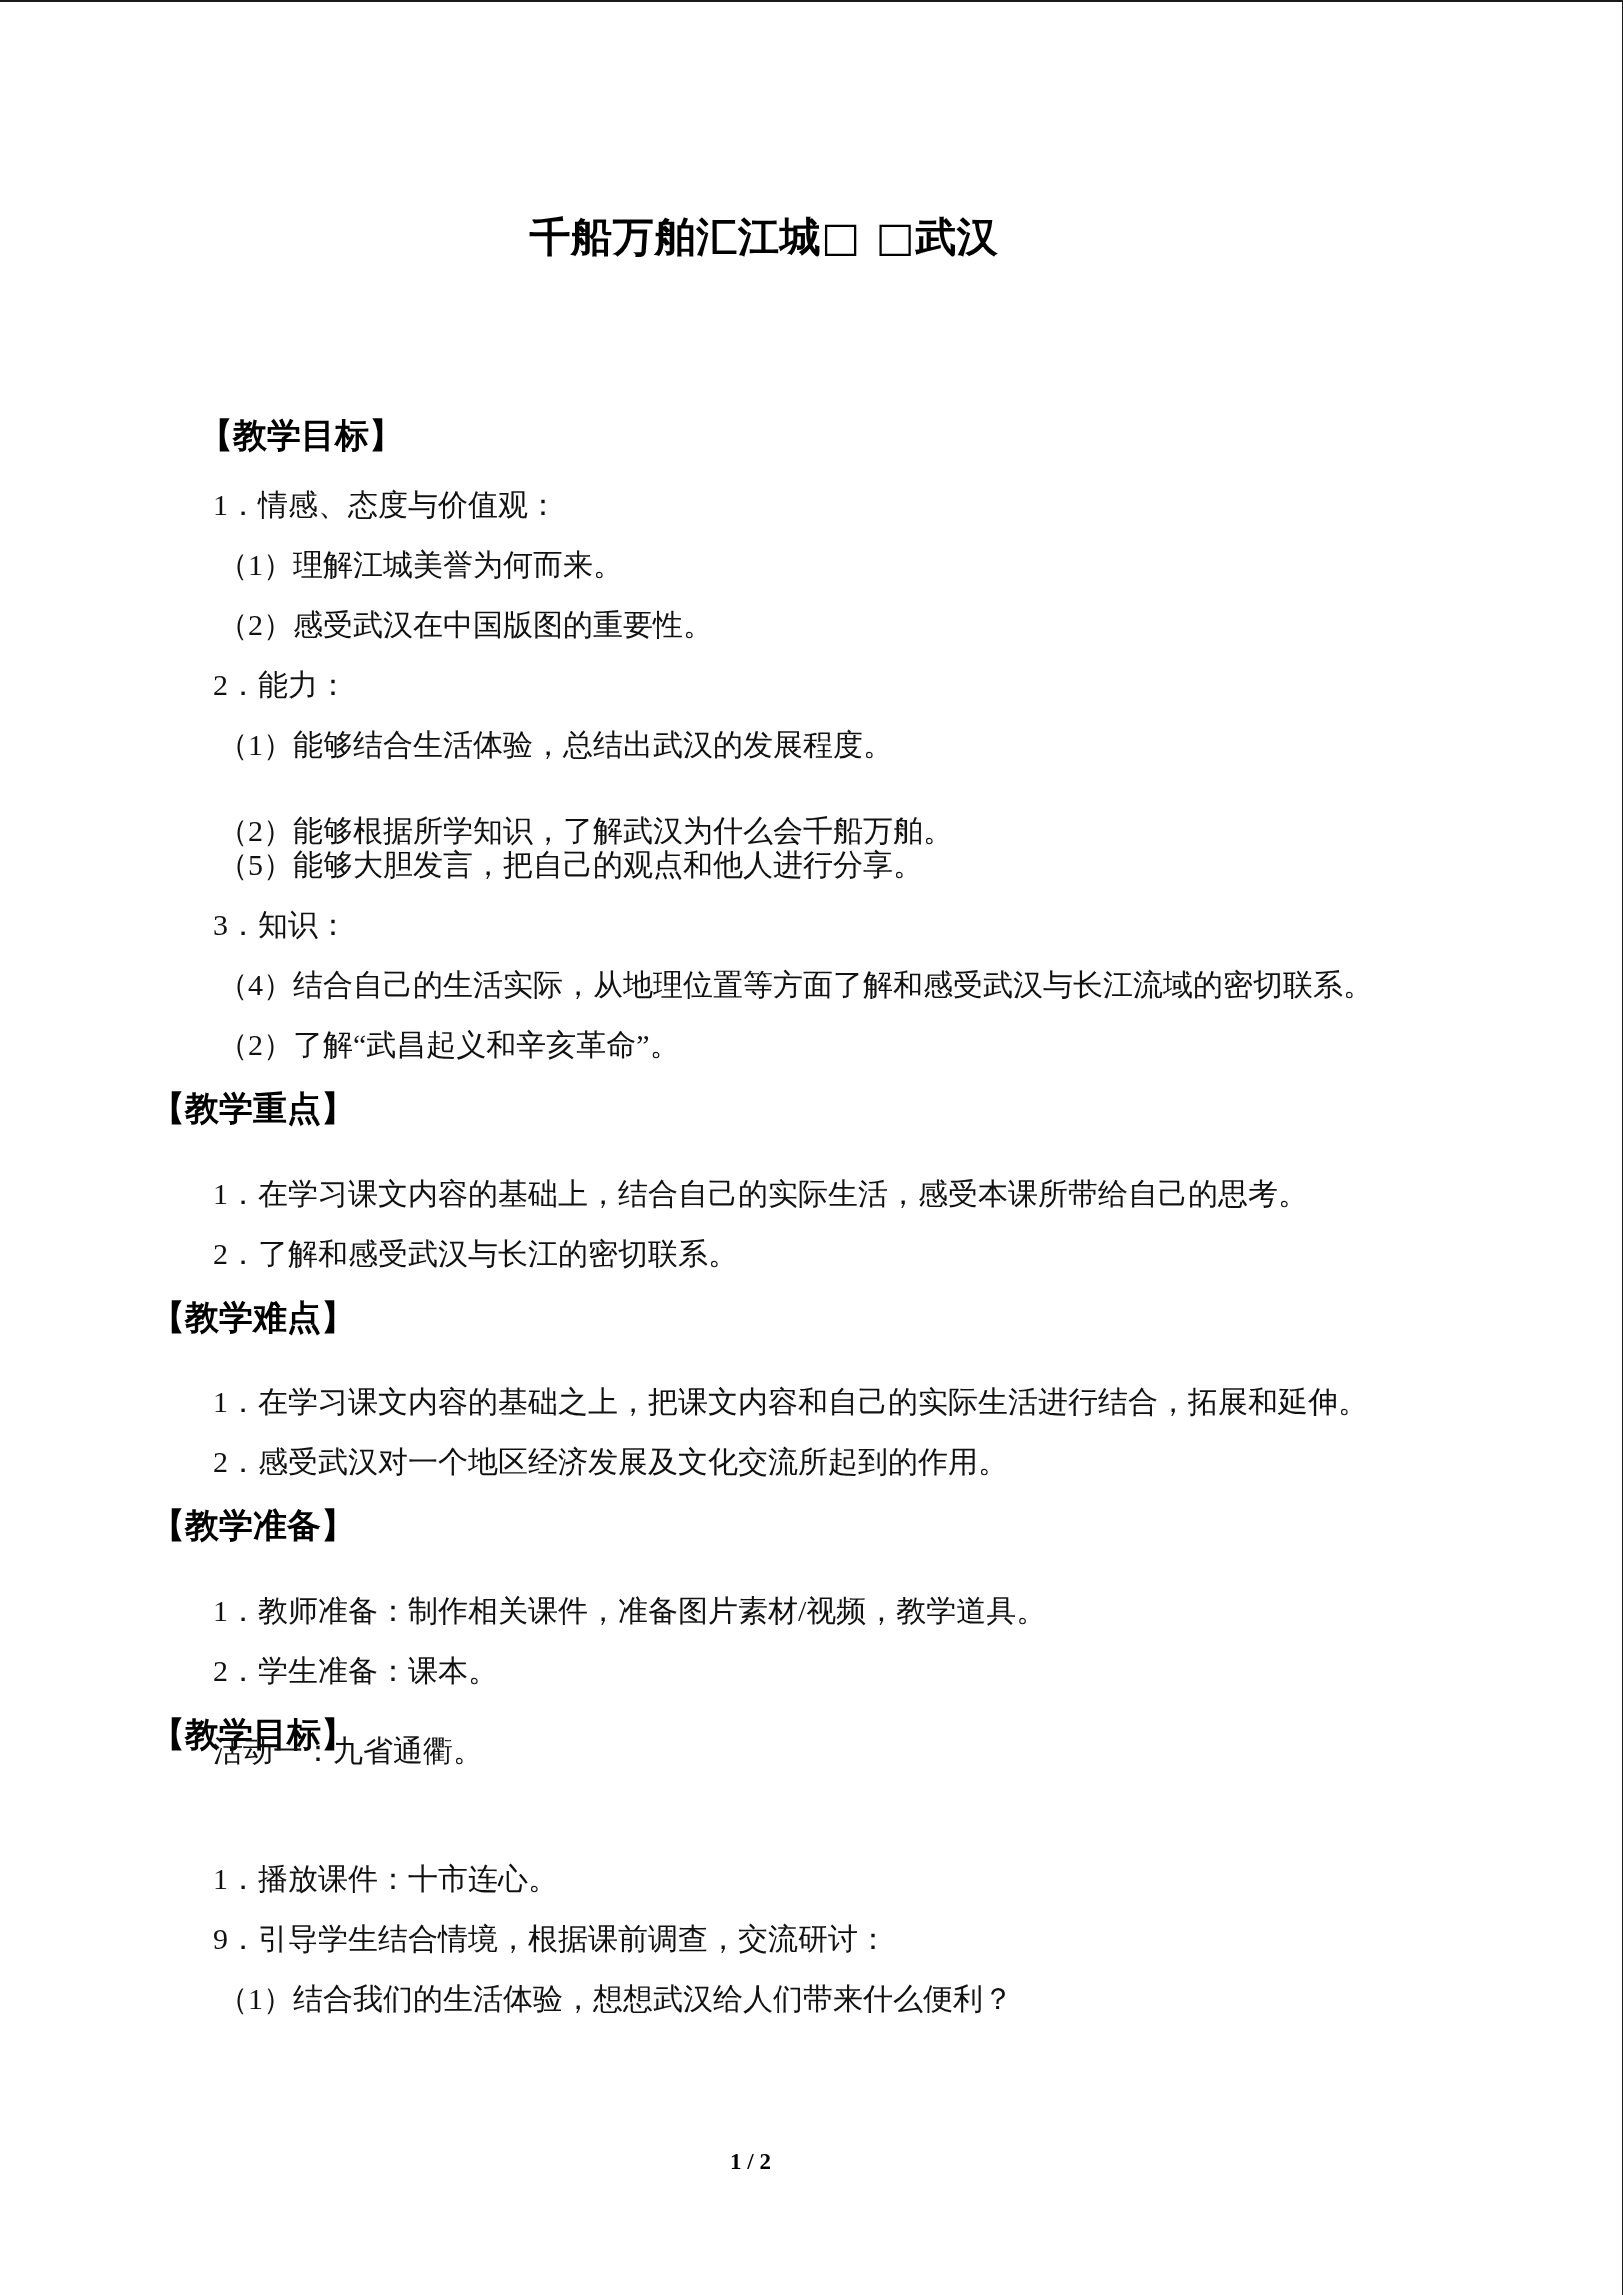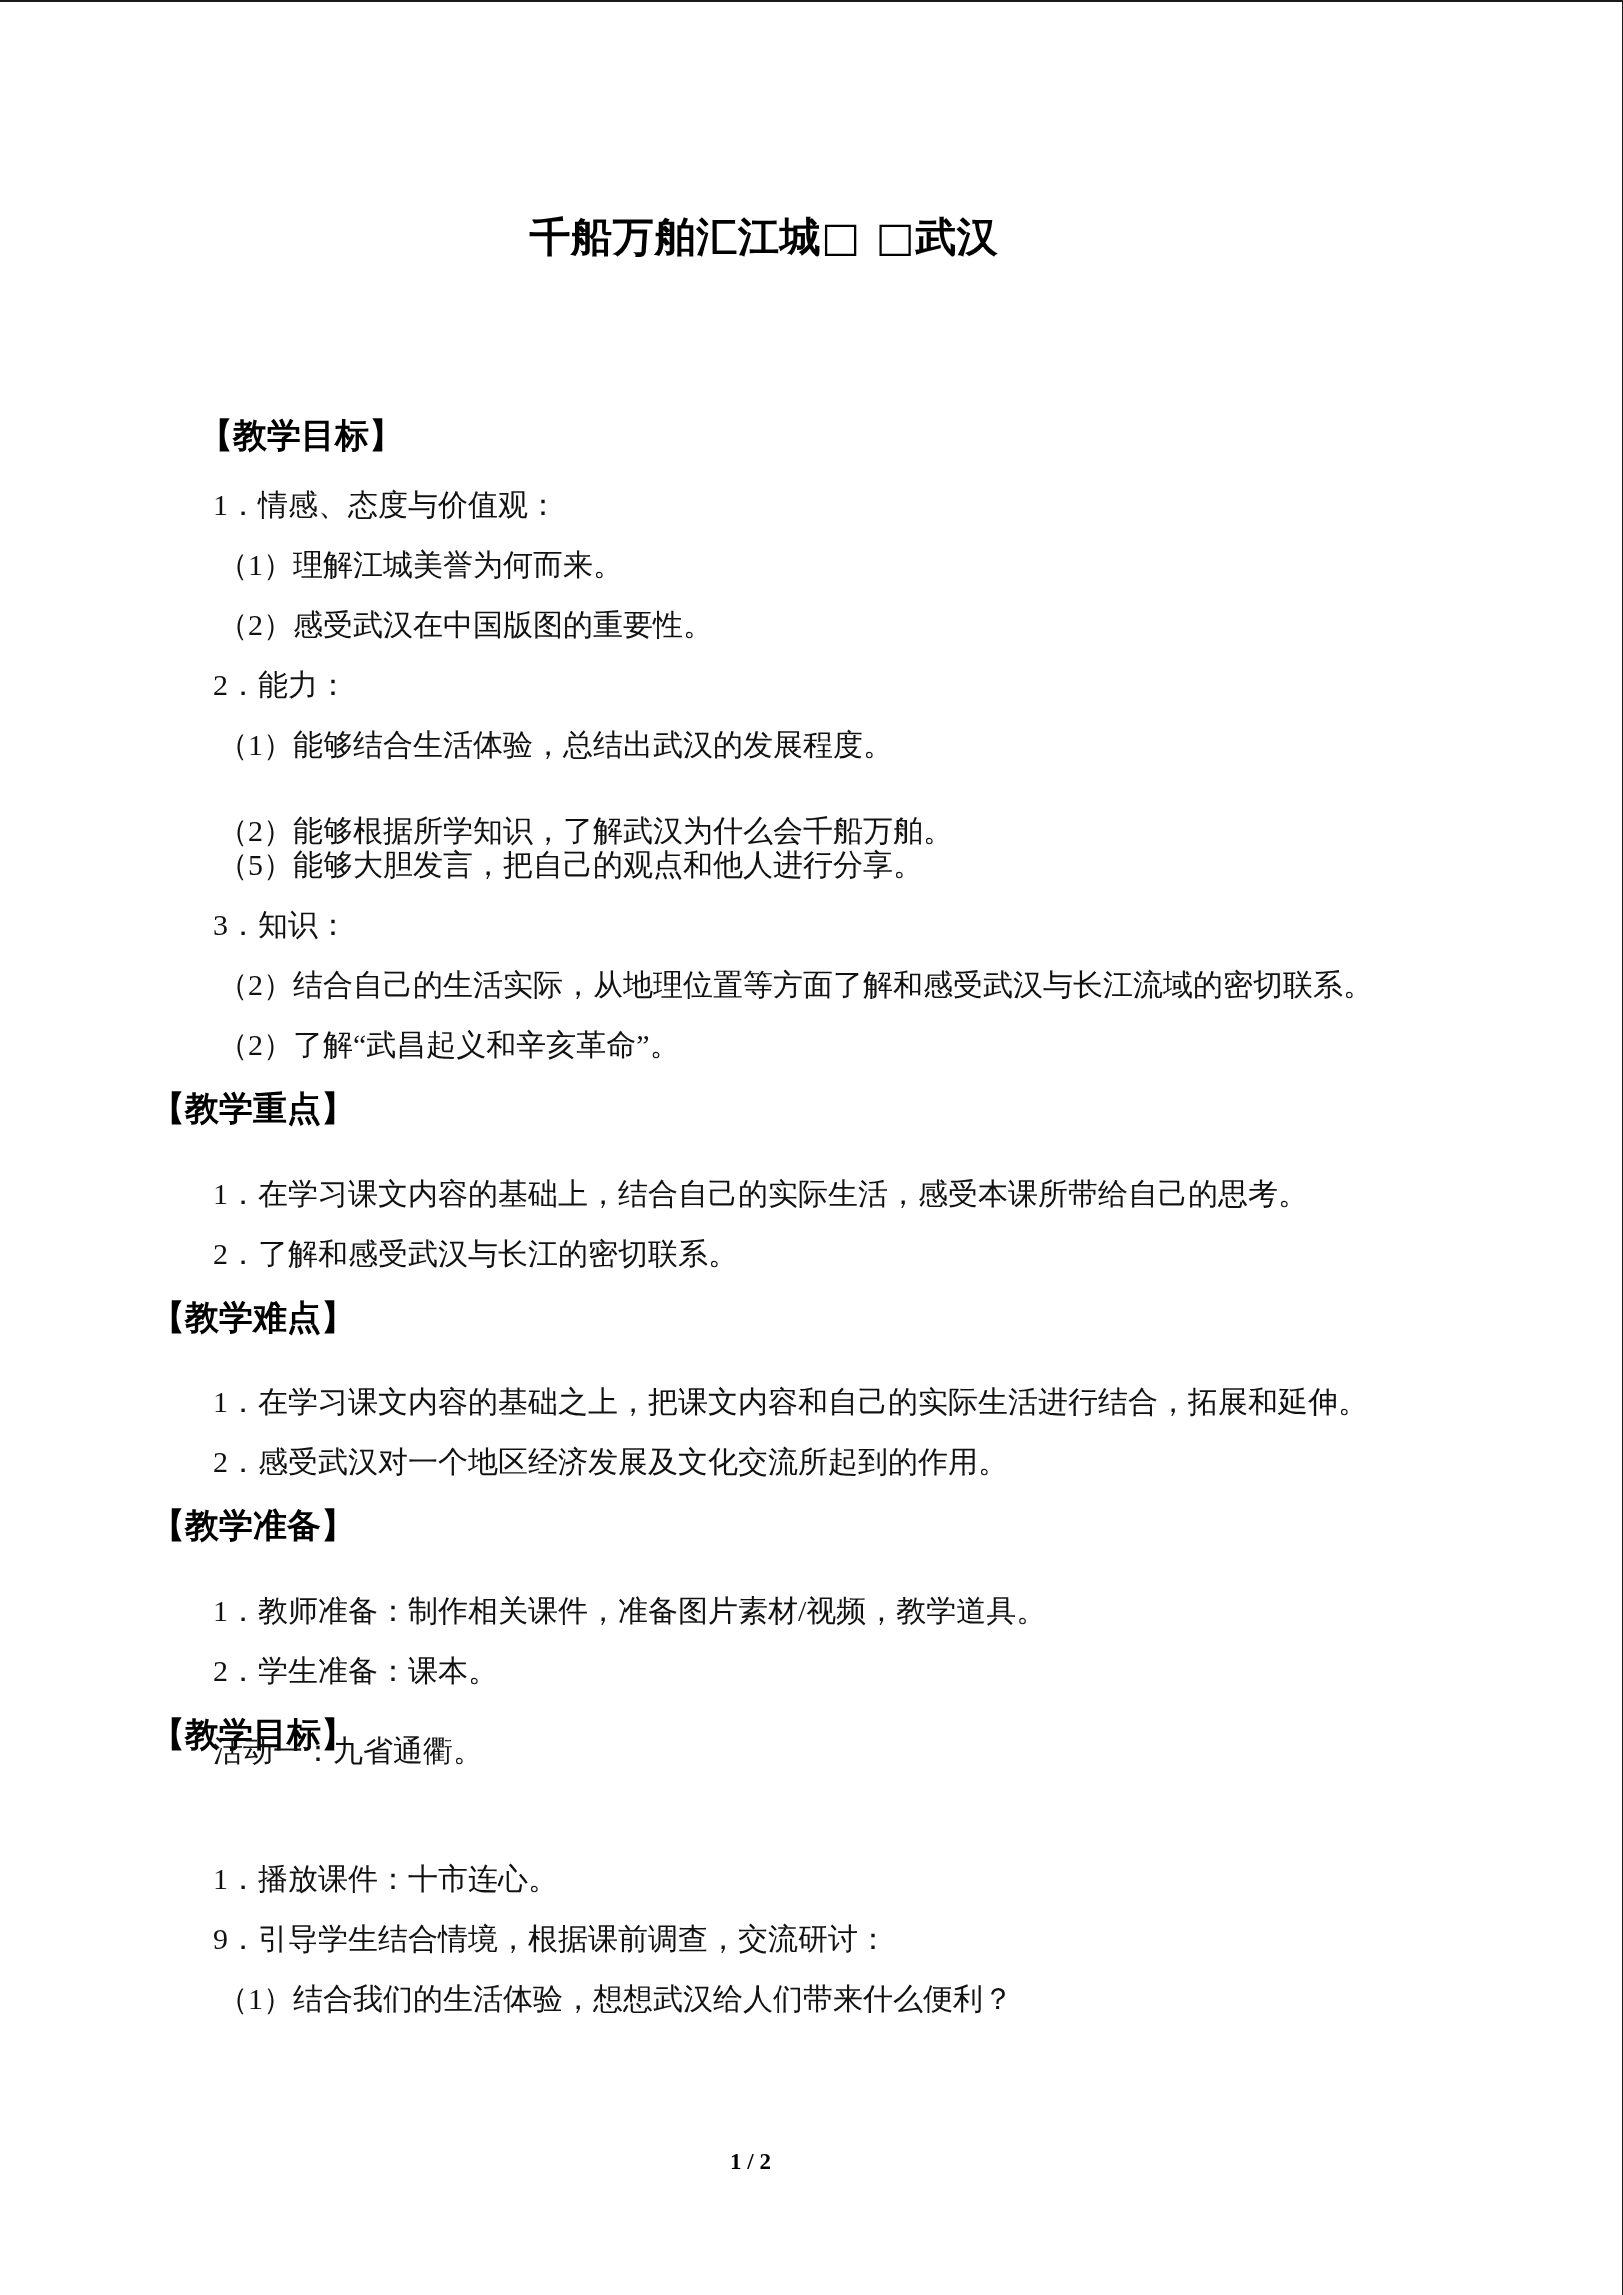--- a/index.html
+++ b/index.html
@@ -81,21 +81,21 @@
 
   <div class="heading" style="top:409px;margin-left:48px;">【教学目标】</div>
   <div class="line l-num" style="top:482px;">1．情感、态度与价值观：</div>
   <div class="line l-sub" style="top:542px;">（1）理解江城美誉为何而来。</div>
   <div class="line l-sub" style="top:602px;">（2）感受武汉在中国版图的重要性。</div>
   <div class="line l-num" style="top:662px;">2．能力：</div>
   <div class="line l-sub" style="top:722px;">（1）能够结合生活体验，总结出武汉的发展程度。</div>
   <div class="line l-sub" style="top:808px;">（2）能够根据所学知识，了解武汉为什么会千船万舶。</div>
   <div class="line l-sub" style="top:842px;">（5）能够大胆发言，把自己的观点和他人进行分享。</div>
   <div class="line l-num" style="top:902px;">3．知识：</div>
-  <div class="line l-sub" style="top:962px;">（2）结合自己的生活实际，从地理位置等方面了解和感受武汉与长江流域的密切联系。</div>
+  <div class="line l-sub" style="top:962px;">（4）结合自己的生活实际，从地理位置等方面了解和感受武汉与长江流域的密切联系。</div>
   <div class="line l-sub" style="top:1022px;">（2）了解“武昌起义和辛亥革命”。</div>
 
   <div class="heading" style="top:1082px;">【教学重点】</div>
   <div class="line l-num" style="top:1171px;">1．在学习课文内容的基础上，结合自己的实际生活，感受本课所带给自己的思考。</div>
   <div class="line l-num" style="top:1231px;">2．了解和感受武汉与长江的密切联系。</div>
 
   <div class="heading" style="top:1291px;">【教学难点】</div>
   <div class="line l-num" style="top:1379px;">1．在学习课文内容的基础之上，把课文内容和自己的实际生活进行结合，拓展和延伸。</div>
   <div class="line l-num" style="top:1439px;">2．感受武汉对一个地区经济发展及文化交流所起到的作用。</div>
 

